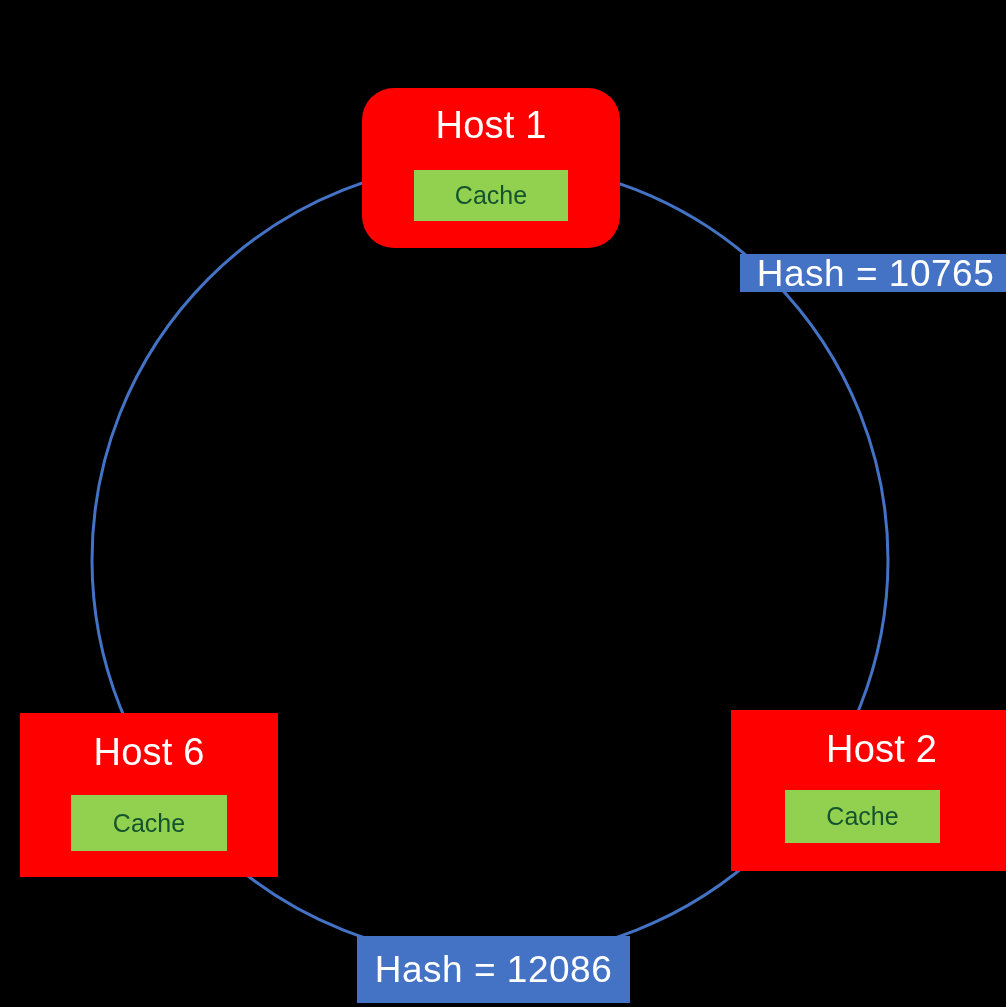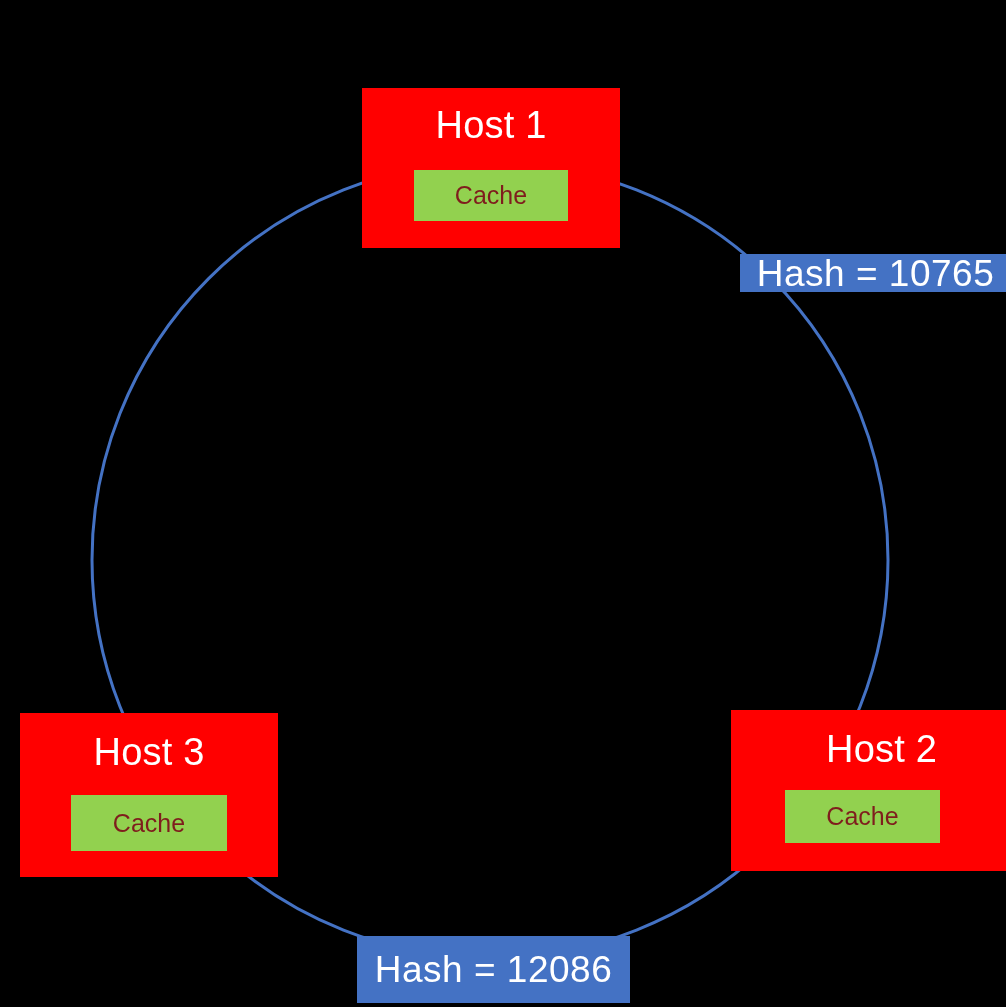--- a/index.html
+++ b/index.html
@@ -46,21 +46,21 @@
     white-space: nowrap;
   }
   .cache-box {
     position: absolute;
     background: #92D14F;
     display: flex;
     align-items: center;
     justify-content: center;
   }
   .cache-label {
-    color: #7f1d1d;
+    color: #14532d;
     font-size: 25px;
     line-height: 1;
     font-weight: 400;
     white-space: nowrap;
   }
   .hash-box {
     position: absolute;
     background: #4472C4;
     display: flex;
     align-items: center;
@@ -69,21 +69,21 @@
   .hash-label {
     color: #FFFFFF;
     font-size: 37px;
     line-height: 1;
     font-weight: 400;
     white-space: nowrap;
     letter-spacing: 0.5px;
   }
 
   
-  #host1 { left: 362px; top: 88px; width: 258px; height: 160px; }
+  #host1 { left: 362px; top: 88px; width: 258px; height: 160px; border-radius: 32px; }
   #host1 .host-title { margin-top: 18px; }
   #host1-cache { left: 414px; top: 170px; width: 154px; height: 51px; }
 
   
   #host2 { left: 731px; top: 710px; width: 301px; height: 161px; }
   #host2 .host-title { margin-top: 20px; }
   #host2-cache { left: 785px; top: 790px; width: 155px; height: 53px; }
 
   
   #host3 { left: 20px; top: 713px; width: 258px; height: 164px; }
@@ -111,21 +111,21 @@
   </div>
 
   <div class="host-box" id="host2">
     <div class="host-title">Host 2</div>
   </div>
   <div class="cache-box" id="host2-cache">
     <div class="cache-label">Cache</div>
   </div>
 
   <div class="host-box" id="host3">
-    <div class="host-title">Host 3</div>
+    <div class="host-title">Host 6</div>
   </div>
   <div class="cache-box" id="host3-cache">
     <div class="cache-label">Cache</div>
   </div>
 
   <div class="hash-box" id="hash-top">
     <div class="hash-label">Hash = 10765</div>
   </div>
 
   <div class="hash-box" id="hash-bottom">

